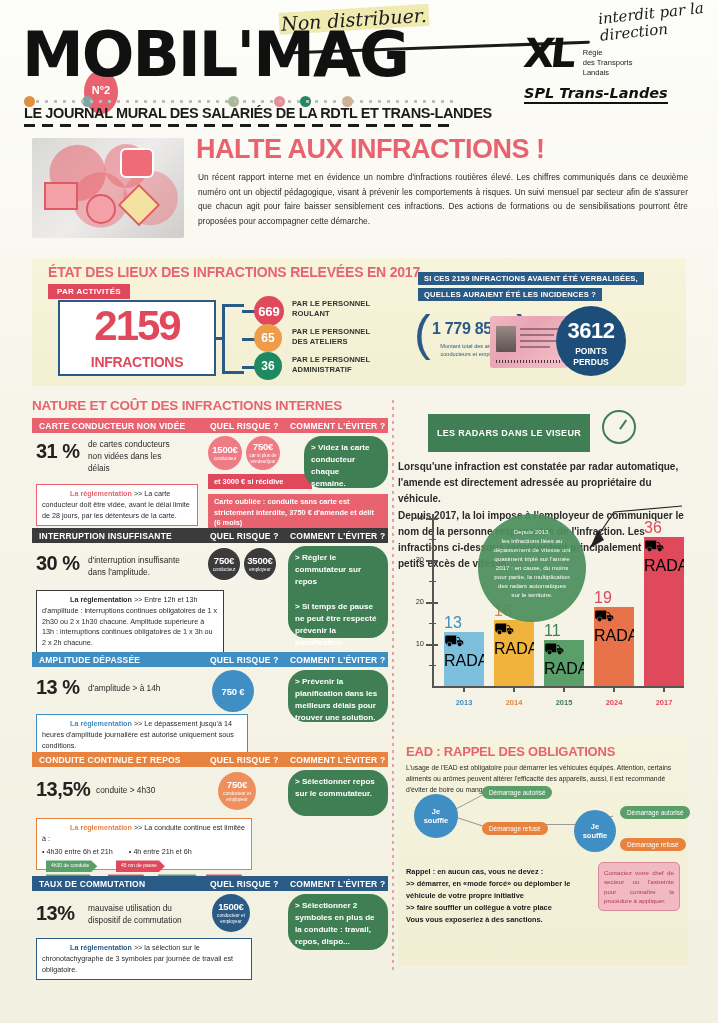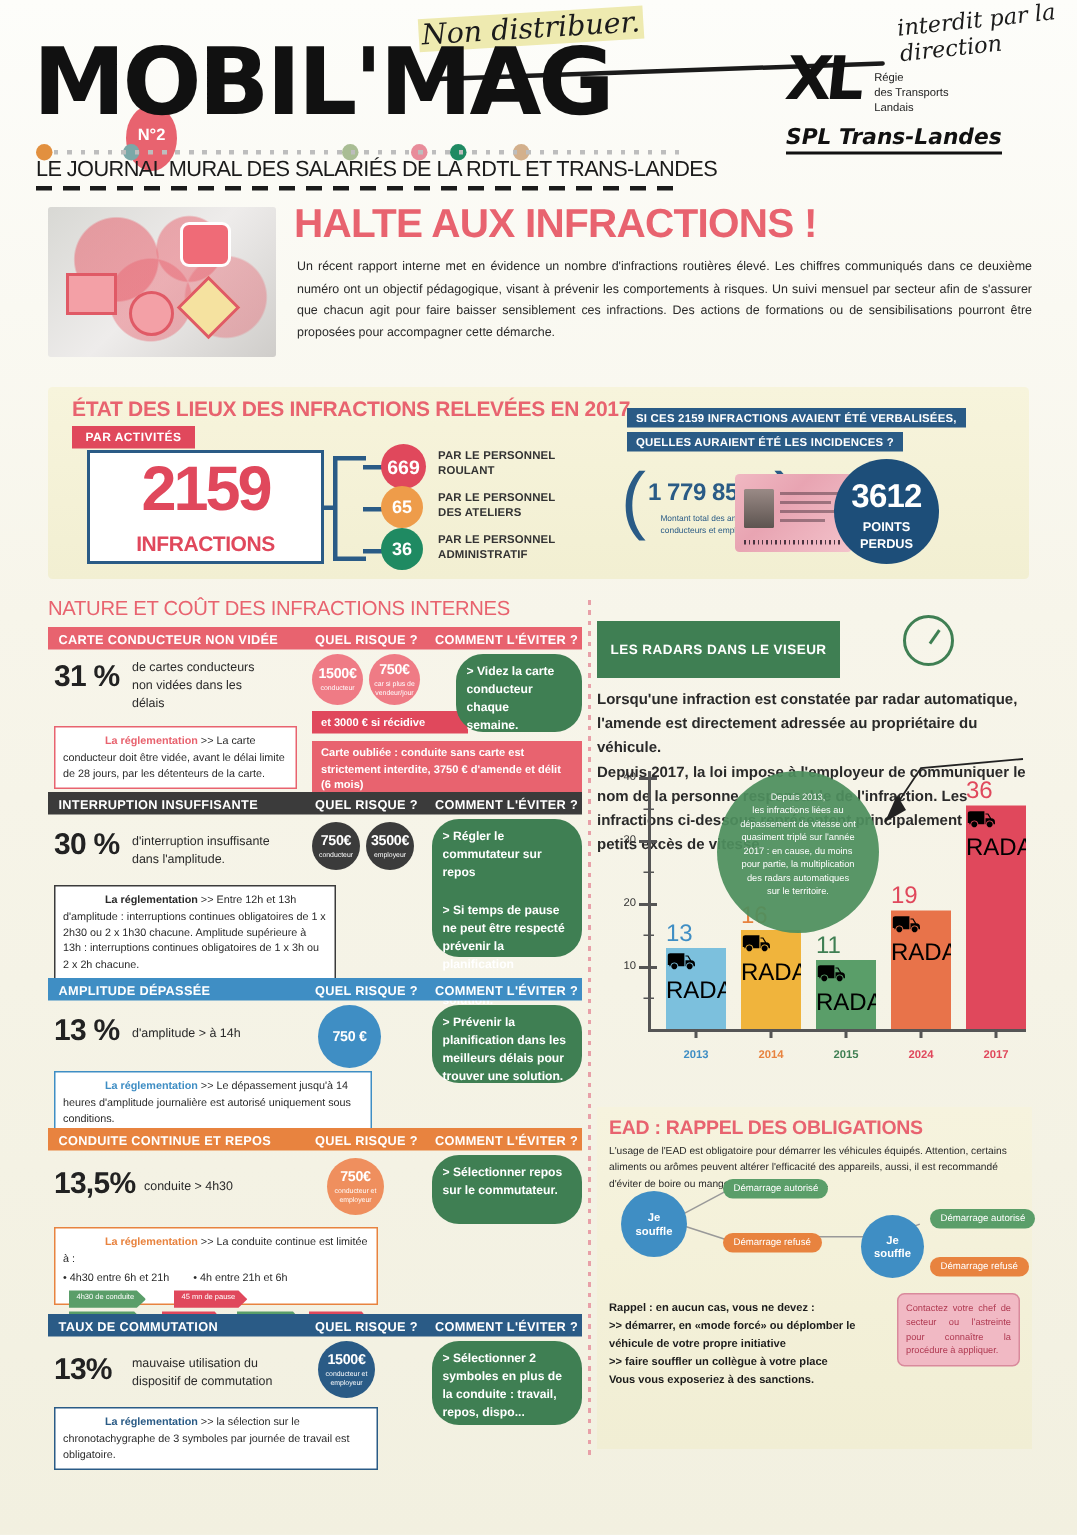--- a/index.html
+++ b/index.html
@@ -43,21 +43,21 @@
     position:absolute; left:0; right:0; top: 14px; text-align:center;
     font-size: 11px; font-weight:bold; color:#fff; font-family:"Liberation Sans",sans-serif;
     letter-spacing:0;
   }
   .logo-text { position: relative; z-index: 2; }
   .dot-row { position:absolute; left: 24px; top: 96px; width: 430px; height: 12px; }
   .dot { position:absolute; width: 11px; height: 11px; border-radius:50%; top:0; }
   .tagline {
     position:absolute; left: 24px; top: 105px;
     font-family:"Liberation Sans",sans-serif;
-    font-size: 14.5px; font-weight:normal; color:#1b1b1b;
+    font-size: 14.5px; font-weight:bold; color:#1b1b1b;
     letter-spacing: -0.4px;
   }
   .dashline { position:absolute; left:24px; top:124px; width:432px; height:3px;
     background: repeating-linear-gradient(to right,#1b1b1b 0 11px,transparent 11px 18px); }
 
   .xl-logo { position:absolute; right: 34px; top: 30px; width: 160px; }
   .xl-mark { font-family:"DejaVu Sans",sans-serif; font-weight:bold; font-size:40px;
      color:#111; letter-spacing:-4px; display:inline-block; transform: skewX(-6deg); }
   .xl-sub { display:inline-block; vertical-align: middle; font-size:7.5px; color:#222;
      line-height:1.35; margin-left:6px; }
@@ -131,21 +131,21 @@
   .permis .ph { position:absolute; left:6px; top:10px; width:20px; height:26px;
     background: linear-gradient(180deg,#9a8a86,#5d5450); border-radius:1px;}
   .permis .ln { position:absolute; height:2px; background:rgba(60,40,50,.45);}
   .circ-pts { position:absolute; left:556px; top:306px; width:70px; height:70px;
     border-radius:50%; background:#1d4e79; color:#fff; text-align:center;}
   .circ-pts .n { font-size:22px; font-weight:bold; margin-top:12px; letter-spacing:-0.5px;}
   .circ-pts .t { font-size:8.5px; font-weight:bold; line-height:1.25; margin-top:2px;text-align:center;}
 
   
   .nature-title { position:absolute; left:32px; top:398px; font-size:13.5px;
-    font-weight:normal; color:#e8636f; letter-spacing:-0.2px;}
+    font-weight:bold; color:#e8636f; letter-spacing:-0.2px;}
 
   
   .blk { position:absolute; left:32px; width:356px; }
   .blk-hdr { height:15px; display:flex; align-items:center; color:#fff;
     font-size:8.5px; font-weight:bold; letter-spacing:0.2px; position:relative;}
   .blk-hdr .h1 { position:absolute; left:7px; }
   .blk-hdr .h2 { position:absolute; left:178px; }
   .blk-hdr .h3 { position:absolute; left:258px; }
   .pct { position:absolute; font-size:20px; font-weight:bold; color:#222; letter-spacing:-0.5px;}
   .pct-txt { position:absolute; font-size:8.3px; color:#2a2a2a; line-height:1.45;}
@@ -157,21 +157,21 @@
   .risk-c .rv { font-size:9.5px; font-weight:bold; letter-spacing:-0.2px;}
   .risk-c .rs { font-size:4.6px; line-height:1.25; margin-top:1px; padding:0 3px;}
   .note-bar { position:absolute; color:#fff; font-size:7.4px; font-weight:bold;
     padding:3px 6px; }
   .adv { position:absolute; background:#3f7f53; color:#fff; font-size:8.1px;
     font-weight:bold; line-height:1.5; padding:6px 7px;border-radius:18px;}
 
   
   .rcol { position:absolute; left:398px; width:290px; }
   .rtag { display:inline-block; background:#3f7f53; color:#fff; font-size:9px;
-    font-weight:bold; padding:14px 9px; letter-spacing:0.3px;}
+    font-weight:bold; padding:14px 9px; letter-spacing:0.3px;margin-left:30px;}
   .rtxt { font-size:10px; line-height:1.62; color:#2a2a2a; margin-top:7px;font-weight:bold;}
   .gauge { position:absolute; right:52px; top:-4px; width:34px; height:34px;
     border:2px solid #3f7f53; border-radius:50%;}
 
   
   .chart { position:absolute; left:398px; top:512px; width:290px; height:212px;}
   .axis-v { position:absolute; left:34px; top:2px; width:1.5px; height:172px; background:#555;}
   .axis-h { position:absolute; left:34px; top:174px; width:252px; height:1.5px; background:#555;}
   .tick { position:absolute; left:28px; width:12px; height:1.5px; background:#555;}
   .tickmin { position:absolute; left:31px; width:7px; height:1.2px; background:#555;}

